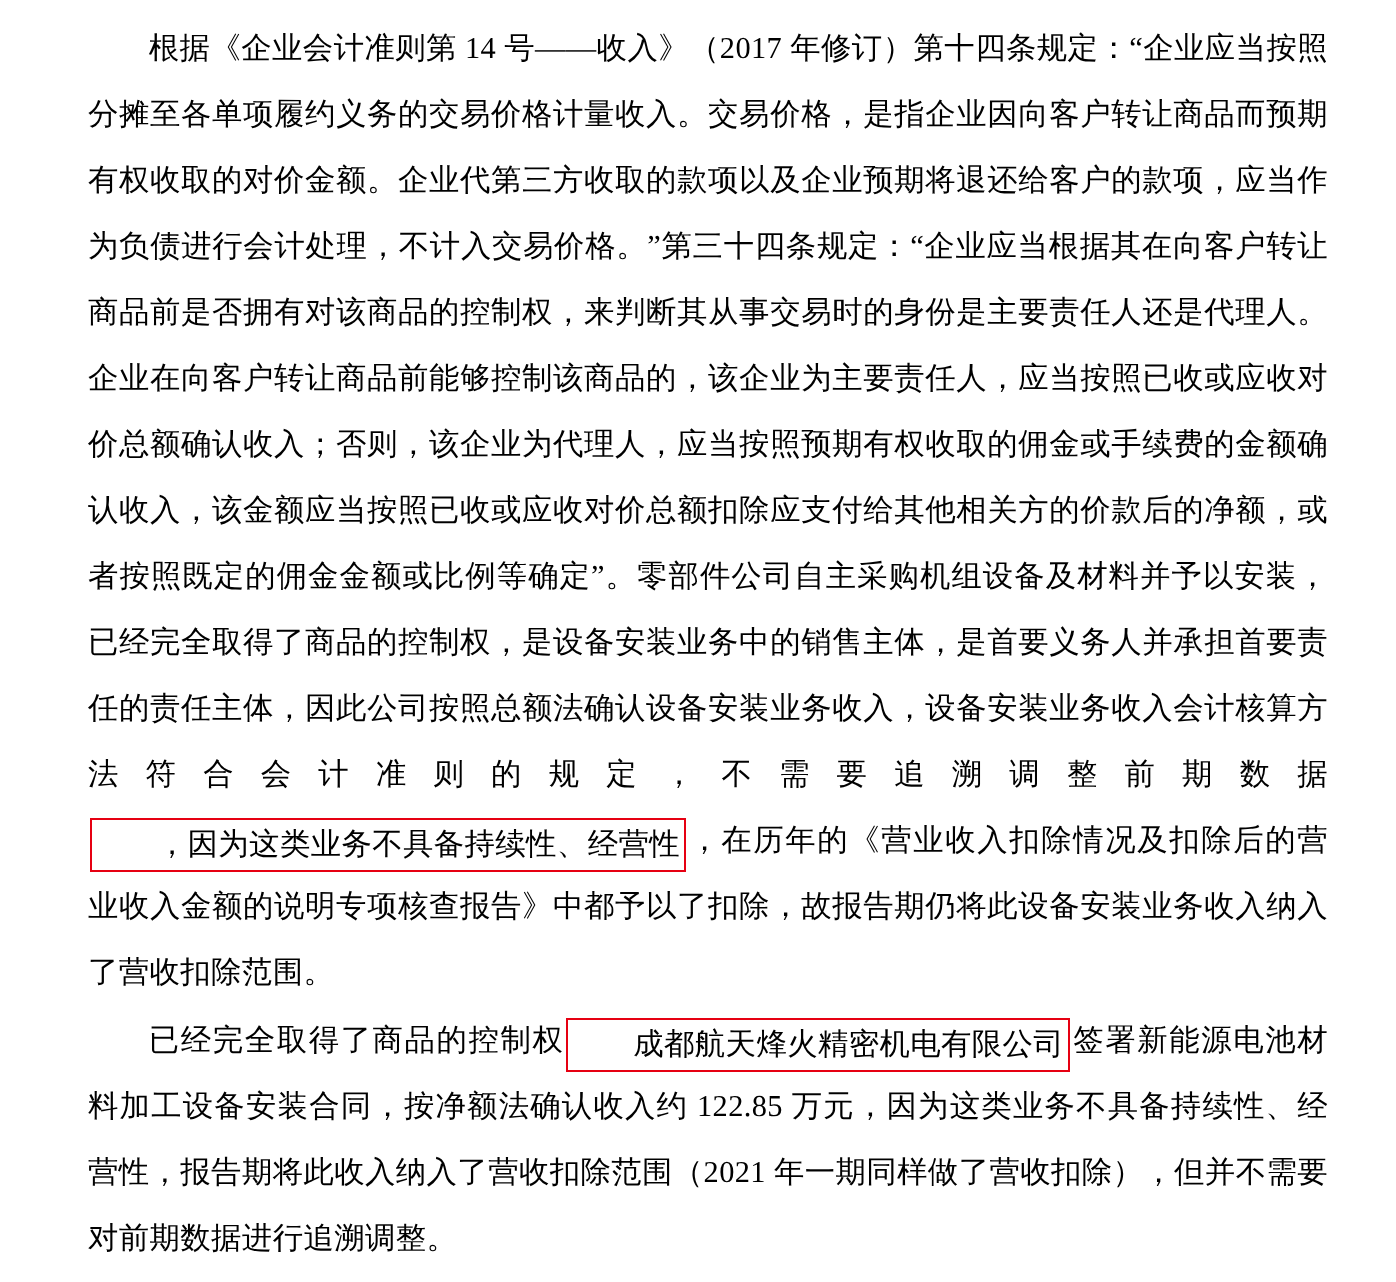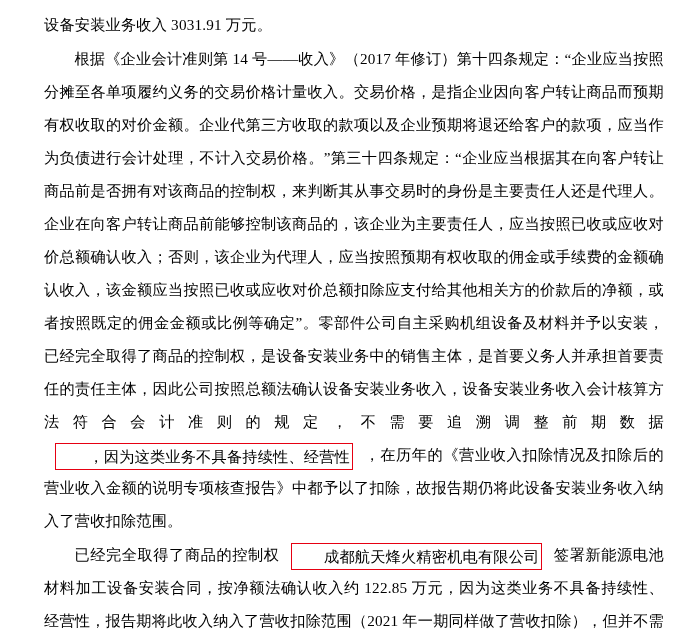--- a/index.html
+++ b/index.html
@@ -31,36 +31,33 @@
   }
   .para + .para {
     margin-top: 1px;
   }
   .indent {
     text-indent: 2em;
   }
   .highlight-box {
     border: 1.4px solid #e60012;
     padding: 0 2px;
-    margin: 0 11px;
+    margin: 0 1px;
     display: inline-block;
     line-height: 25px;
     position: relative;
     top: 2px;
   }
   .nowrap { white-space: nowrap; }
 </style>
 </head>
 <body>
 
 <div class="page">
 
-  <p class="para">
-    <span>设备安装业务收入 3031.91 万元。</span>
-  </p>
 
   <p class="para indent">
     <span>根据《企业会计准则第 14 号——收入》（2017 年修订）第十四条规定：“企业应当按照分摊至各单项履约义务的交易价格计量收入。交易价格，是指企业因向客户转让商品而预期有权收取的对价金额。企业代第三方收取的款项以及企业预期将退还给客户的款项，应当作为负债进行会计处理，不计入交易价格。”第三十四条规定：“企业应当根据其在向客户转让商品前是否拥有对该商品的控制权，来判断其从事交易时的身份是主要责任人还是代理人。企业在向客户转让商品前能够控制该商品的，该企业为主要责任人，应当按照已收或应收对价总额确认收入；否则，该企业为代理人，应当按照预期有权收取的佣金或手续费的金额确认收入，该金额应当按照已收或应收对价总额扣除应支付给其他相关方的价款后的净额，或者按照既定的佣金金额或比例等确定”。零部件公司自主采购机组设备及材料并予以安装，已经完全取得了商品的控制权，是设备安装业务中的销售主体，是首要义务人并承担首要责任的责任主体，因此公司按照总额法确认设备安装业务收入，设备安装业务收入会计核算方法符合会计准则的规定，不需要追溯调整前期数据</span><span class="highlight-box">，因为这类业务不具备持续性、经营性</span><span>，在历年的《营业收入扣除情况及扣除后的营业收入金额的说明专项核查报告》中都予以了扣除，故报告期仍将此设备安装业务收入纳入了营收扣除范围。</span>
   </p>
 
   <p class="para indent">
     <span>已经完全取得了商品的控制权</span><span class="highlight-box nowrap">成都航天烽火精密机电有限公司</span><span>签署新能源电池材料加工设备安装合同，按净额法确认收入约 122.85 万元，因为这类业务不具备持续性、经营性，报告期将此收入纳入了营收扣除范围（2021 年一期同样做了营收扣除），但并不需要对前期数据进行追溯调整。</span>
   </p>
 
 </div>

